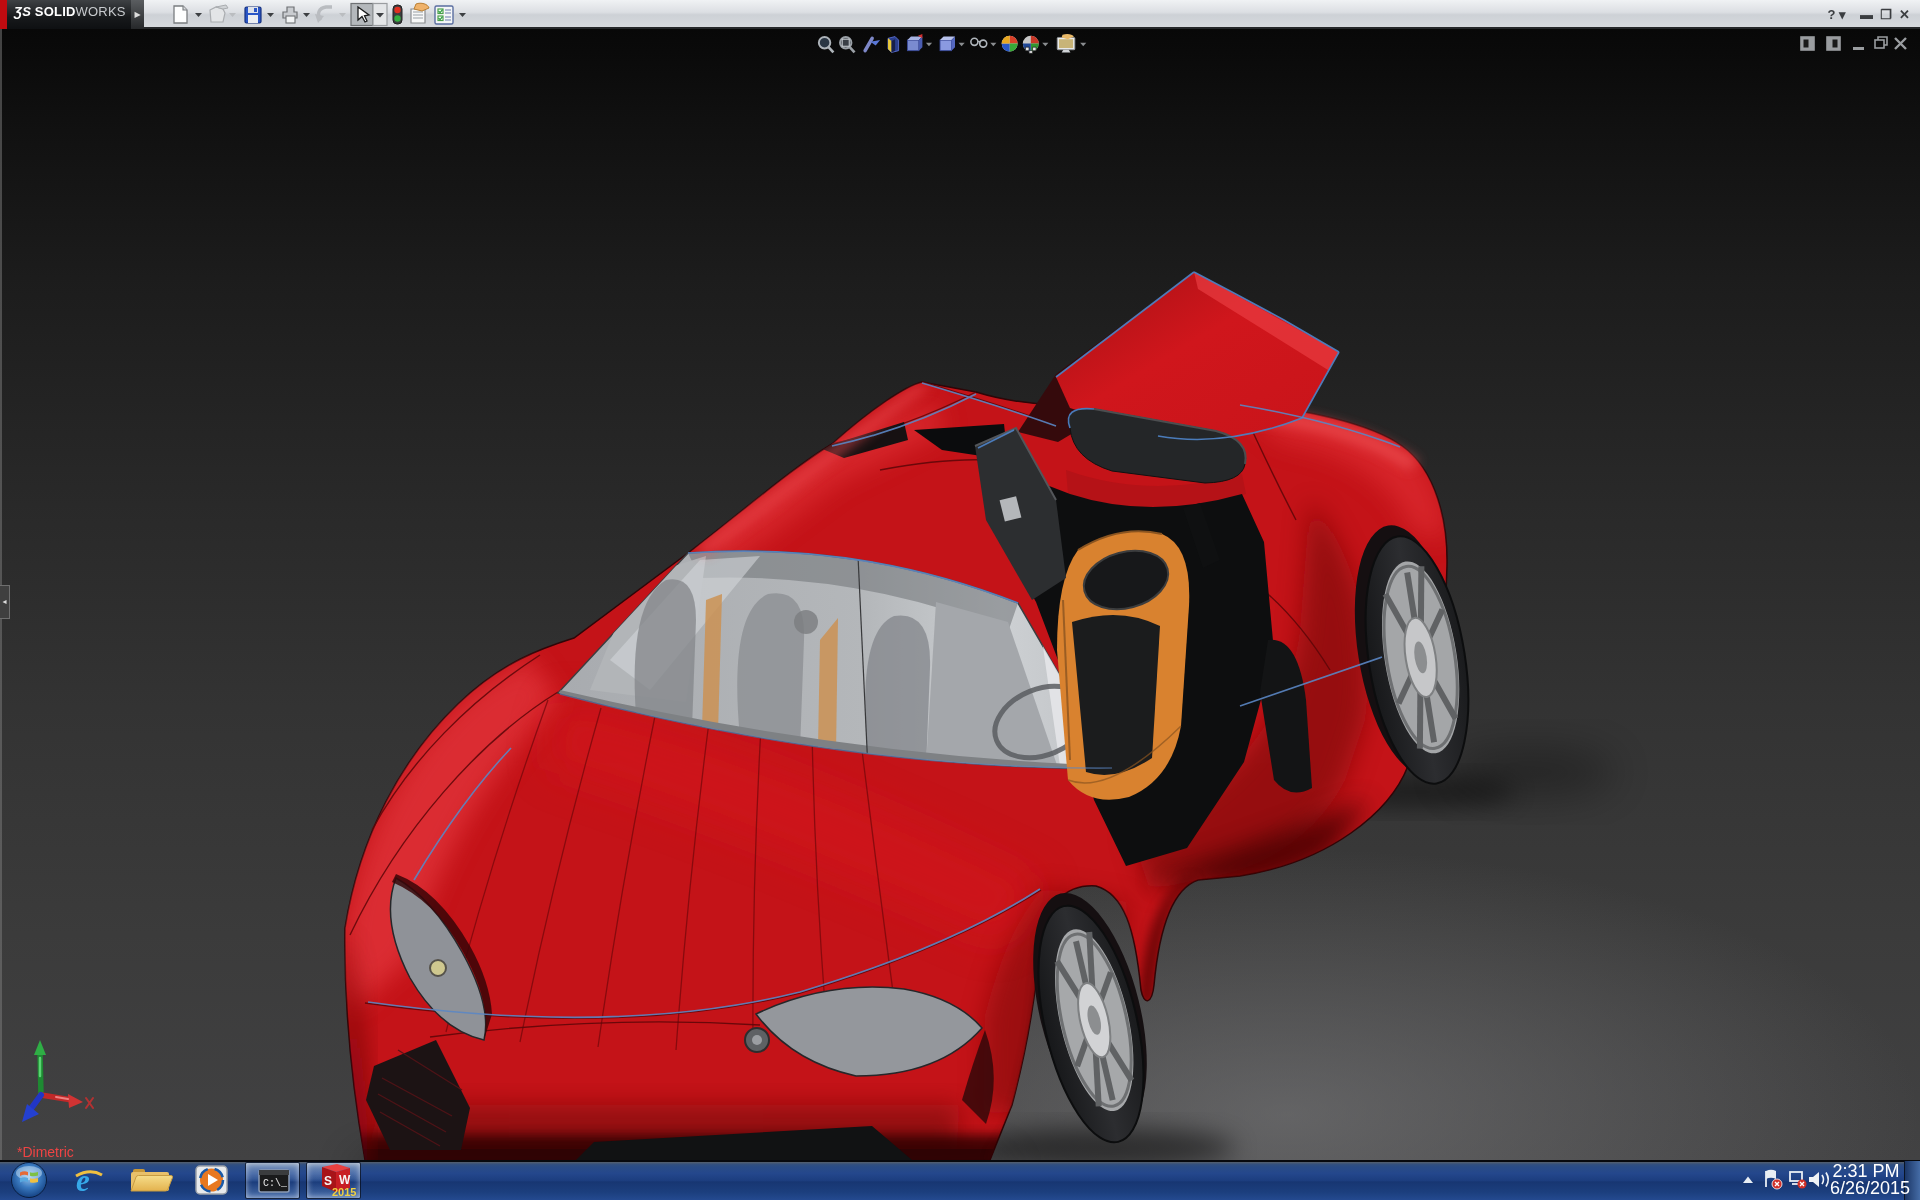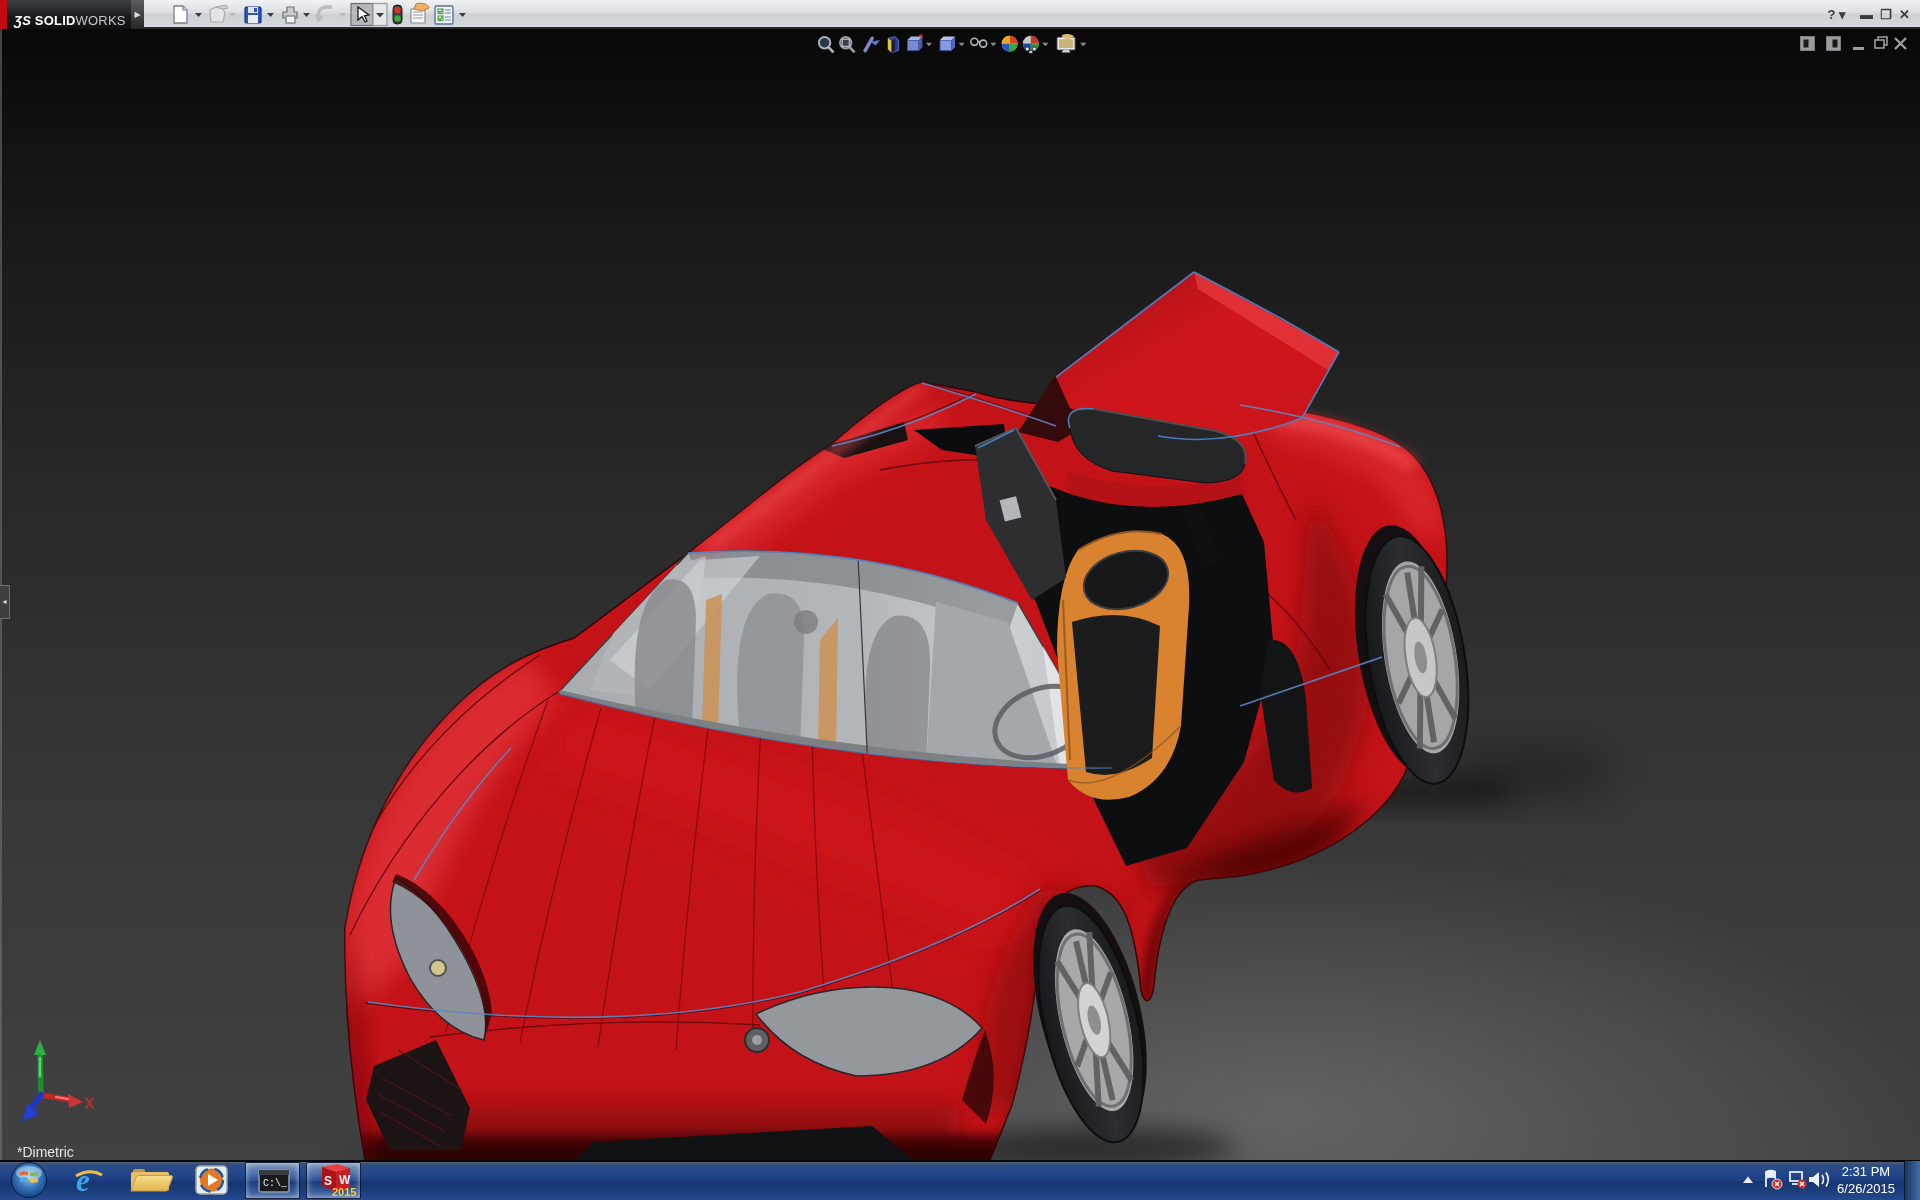--- a/index.html
+++ b/index.html
@@ -4,44 +4,44 @@
 <style>
   * { margin:0; padding:0; box-sizing:border-box; }
   html,body { width:1920px; height:1200px; overflow:hidden; background:#000;
     font-family:"Liberation Sans", sans-serif; }
   .titlebar { position:absolute; left:0; top:0; width:1920px; height:29px;
     background:linear-gradient(#f0f2f4 0%, #dcdfe3 45%, #cdd1d6 55%, #d6d9dd 100%);
     border-bottom:2px solid #26282a; }
   .logo { position:absolute; left:0; top:0; width:131px; height:29px;
     background:linear-gradient(#3e4144, #17191b 60%, #0e1012); }
   .logo .red { position:absolute; left:0; top:0; width:7px; height:29px; background:#c00b10; }
-  .logo .txt { position:absolute; left:14px; top:13px; color:#fff; font-size:13px; font-weight:bold; letter-spacing:0.2px; font-style:italic;}
+  .logo .txt { position:absolute; left:14px; top:4px; color:#fff; font-size:13px; font-weight:bold; letter-spacing:0.2px; font-style:italic;}
   .logo .txt .lt { color:#c8cbce; font-weight:normal; }
   .flyarrow { position:absolute; left:131px; top:0; width:13px; height:29px;
     background:linear-gradient(#5a5d60,#26282a); color:#ddd; font-size:8px; text-align:center; line-height:29px;}
   .title { position:absolute; left:360px; right:0; top:0; height:29px; text-align:center;
     line-height:29px; font-size:14px; color:#1a1a1a; }
   .winbtns { position:absolute; right:10px; top:0px; height:29px; color:#3a3d40; font-size:13px; line-height:29px; font-weight:bold;}
   .viewport { position:absolute; left:0; top:29px; width:1920px; height:1131px;
     background:
       radial-gradient(ellipse 880px 370px at 67% 96%, rgba(134,134,136,0.5), rgba(134,134,136,0) 72%),
       linear-gradient(#080808 0%, #111111 9%, #1c1c1c 22%, #292929 42%, #333333 60%, #3b3b3b 80%, #424243 100%);
   }
   .vpline { position:absolute; left:0; top:29px; width:2px; height:1131px; background:#7d7d7d; opacity:0.5; }
   .lefttab { position:absolute; left:0; top:585px; width:10px; height:34px; background:#3f3f3f;
     border:1px solid #6e6e6e; border-left:none; color:#ddd; font-size:8px; line-height:32px; text-align:center; }
-  .dimetric { position:absolute; left:17px; top:1144px; color:#e5e5e5; font-size:14px; }
+  .dimetric { position:absolute; left:17px; top:1144px; color:#ef4444; font-size:14px; }
   .hud { position:absolute; left:814px; top:33px; }
   .docbtns { position:absolute; left:1798px; top:34px; }
   .taskbar { position:absolute; left:0; top:1160px; width:1920px; height:40px;
     background:linear-gradient(#56606c 0%, #33507e 6%, #2a4c86 12%, #24478c 30%, #1c3d7e 50%, #173672 52%, #1c3f7e 80%, #244a90 100%);
     border-top:2px solid #07090d; }
   .tbtn { position:absolute; top:1162px; width:55px; height:37px; border-radius:2px; }
   .tbtn.open { background:linear-gradient(rgba(200,220,245,0.5), rgba(120,158,210,0.28) 45%, rgba(40,80,150,0.30) 55%, rgba(140,175,225,0.40)); border:1px solid rgba(8,18,38,0.85); box-shadow:inset 0 0 6px rgba(255,255,255,0.6); }
-  .clock { position:absolute; right:18px; top:1163px; width:72px; text-align:center; color:#fff; font-size:13px; line-height:17px; }
+  .clock { position:absolute; right:18px; top:1163px; width:72px; text-align:center; color:#fff; font-size:18px; line-height:17px; }
   .showdesk { position:absolute; right:0; top:1161px; width:16px; height:39px;
     background:linear-gradient(90deg,#1b3666,#456ca6); border-left:1px solid #0a1525; }
 </style>
 </head>
 <body>
 
 <div class="viewport"></div>
 <div class="vpline"></div>
 
 <svg id="car" width="1920" height="1131" viewBox="0 29 1920 1131" style="position:absolute;left:0;top:29px;">

